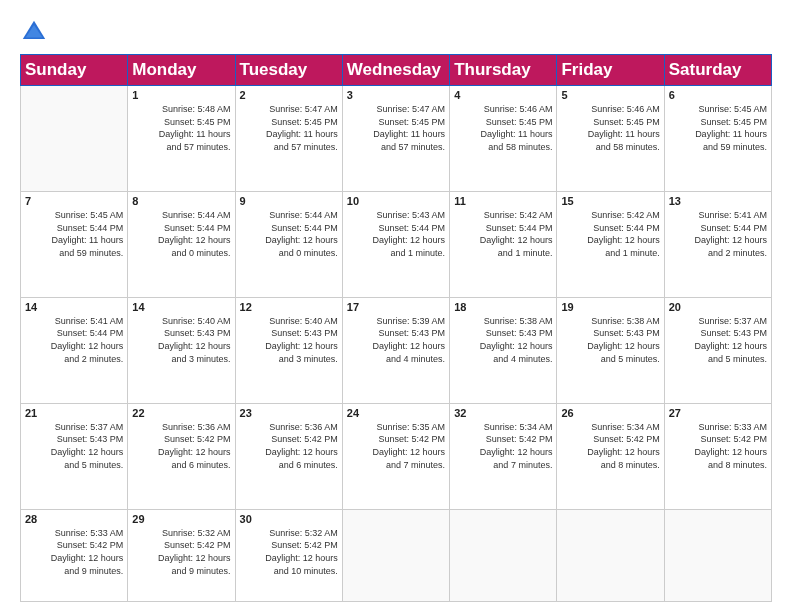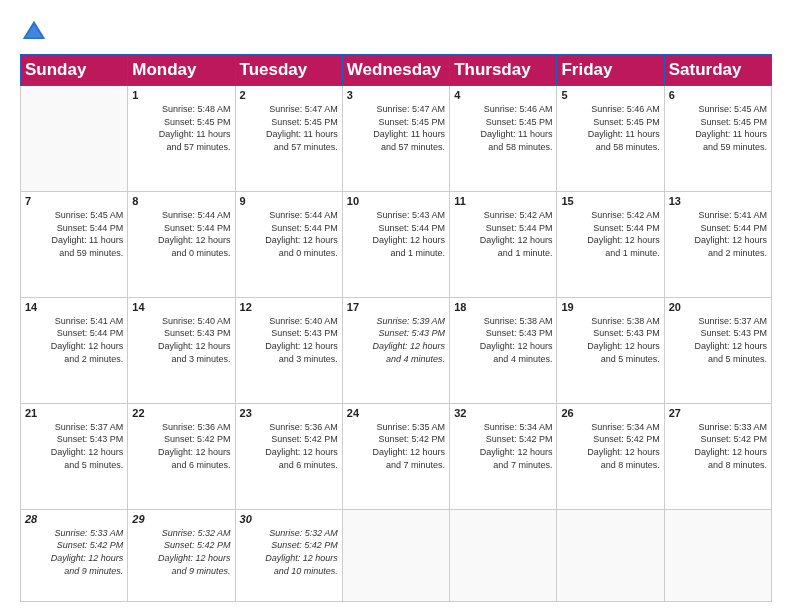--- a/index.html
+++ b/index.html
@@ -95,21 +95,20 @@
       font-size: 9px;
       color: #333;
       line-height: 1.4;
       text-align: right;
     }
     .empty-cell {
       background: #f9f9f9;
     }
     tr:last-child td {
       height: 70px;
-      font-style: italic;
     }
   </style>
 </head>
 <body>
 
 <div class="page">
   <div class="header">
     <div class="logo">
       <svg class="logo-icon" viewBox="0 0 40 40">
         <polygon points="20,4 36,30 4,30" fill="#2a6ed4"></polygon>
@@ -252,21 +251,21 @@
           </td>
           <td>
             <span class="day-num">12</span>
             <div class="day-info" style="white-space: pre-line;">Sunrise: 5:40 AM
 Sunset: 5:43 PM
 Daylight: 12 hours
 and 3 minutes.</div>
           </td>
           <td>
             <span class="day-num">17</span>
-            <div class="day-info" style="white-space: pre-line; font-style: italic;">Sunrise: 5:39 AM
+            <div class="day-info" style="white-space: pre-line;">Sunrise: 5:39 AM
 Sunset: 5:43 PM
 Daylight: 12 hours
 and 4 minutes.</div>
           </td>
           <td>
             <span class="day-num">18</span>
             <div class="day-info" style="white-space: pre-line;">Sunrise: 5:38 AM
 Sunset: 5:43 PM
 Daylight: 12 hours
 and 4 minutes.</div>

